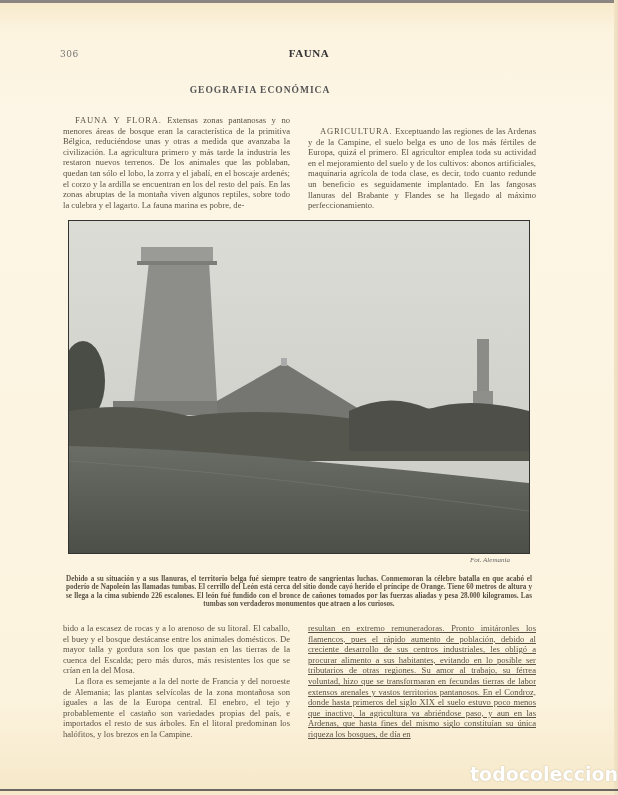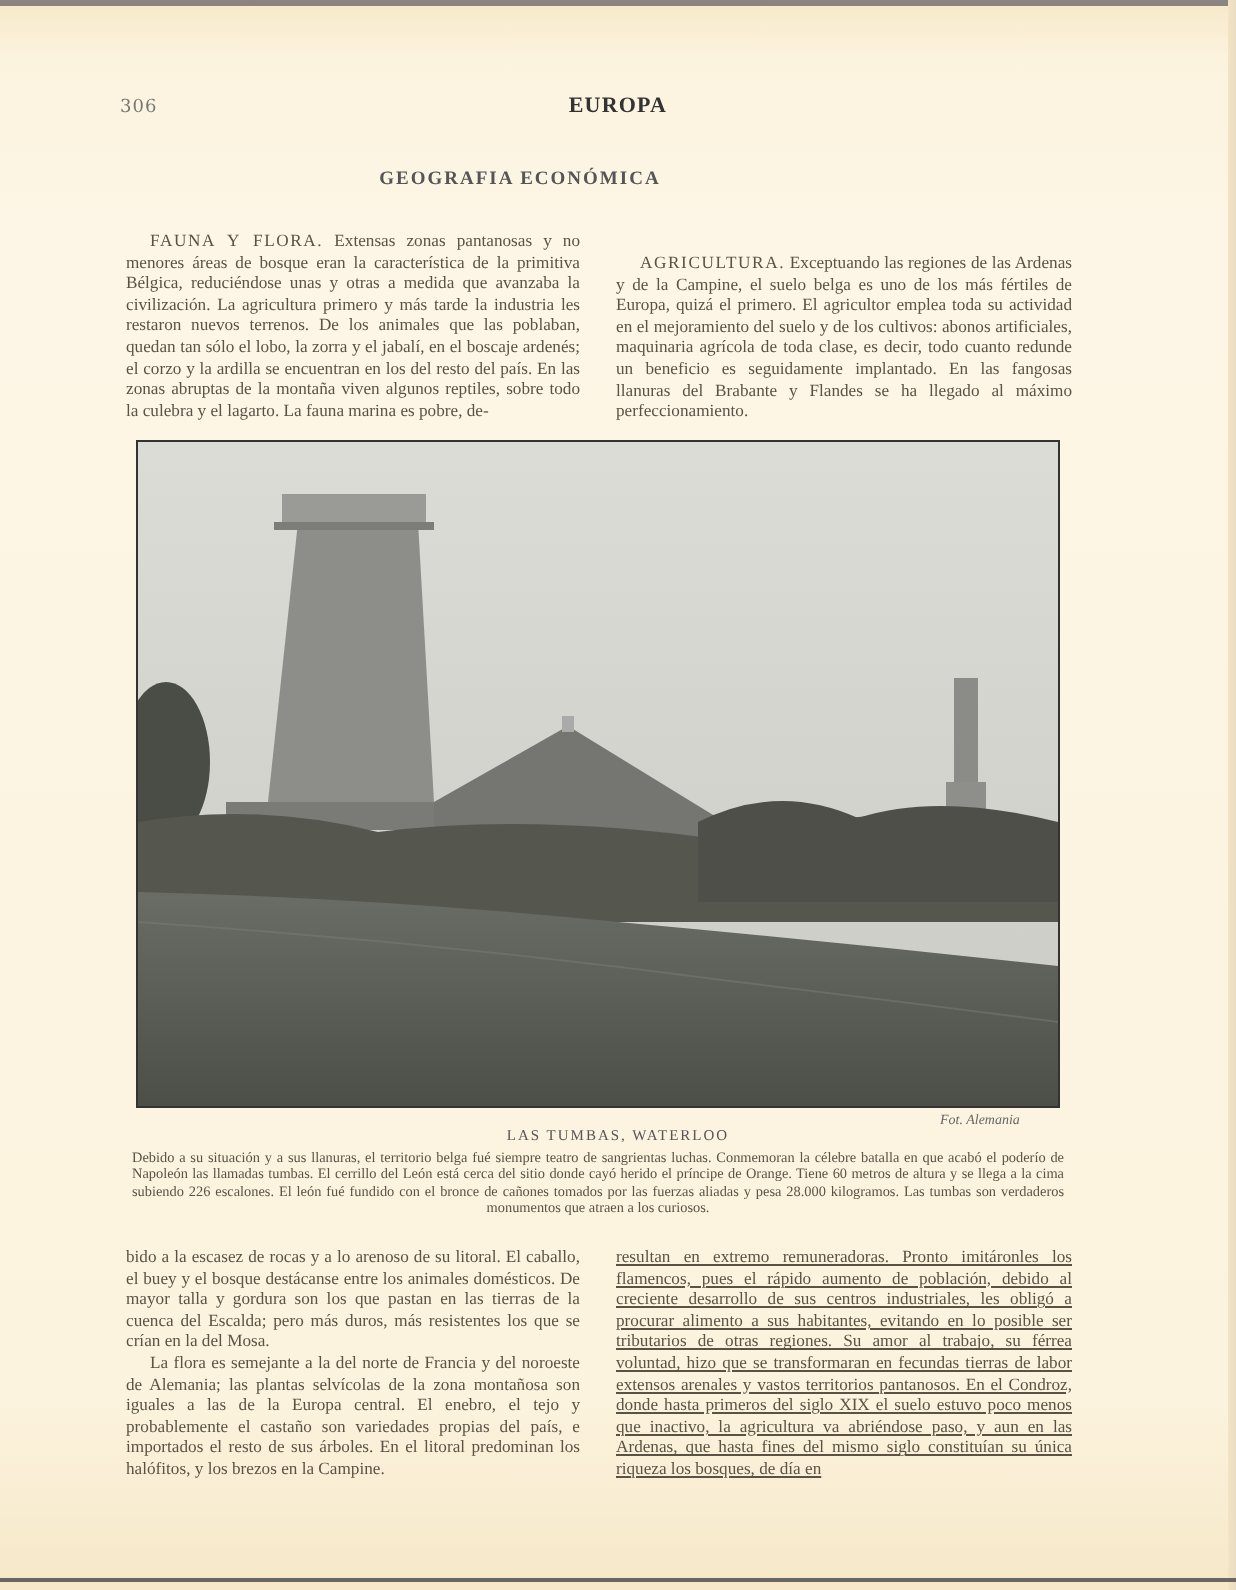--- a/index.html
+++ b/index.html
@@ -27,36 +27,36 @@
   .colC { left:63px; top:623px; width:227px; }
   .colD { left:308px; top:623px; width:228px;text-decoration:underline; }
   .photo {
     position:absolute; left:68px; top:220px; width:460px; height:332px;
     border:1px solid #333; overflow:hidden;
     background: linear-gradient(180deg, #d9d9d4 0%, #cfd0cb 45%, #b9bab4 55%, #6b6e68 62%, #5b5e57 75%, #4f514b 100%);
   }
   .photo svg { position:absolute; left:0; top:0; }
   .credit { position:absolute; left:470px; top:556px; font-size:7px; font-style:italic; color:#666; font-family:"Liberation Serif", serif; }
   .caption-title { position:absolute; left:0; width:618px; top:563px; text-align:center; font-size:7.5px; letter-spacing:1px; color:#555; font-family:"Liberation Serif", serif; }
-  .caption-body { position:absolute; left:66px; top:575px; width:466px; font-size:7.2px; line-height:8.3px; text-align:justify; color:#5a5245; font-family:"Liberation Serif", serif; text-align-last:center; }
+  .caption-body { position:absolute; left:66px; top:575px; width:466px; font-size:7.2px; line-height:8.3px; text-align:justify; color:#5a5245; font-family:"Liberation Serif", serif; text-align-last:center;font-weight:bold; }
   .watermark {
     position:absolute; left:470px; top:763px; font-family:"DejaVu Sans", sans-serif; font-weight:bold;
     font-size:19px; color:#ffffff; letter-spacing:0px;
     text-shadow: 0 0 1px #c8bfa8, 0 0 2px #d9cfb6;
   }
 </style>
 </head>
 <body>
 
 <div class="page">
   <div class="topedge"></div>
   <div class="rightedge"></div>
 
   <div class="pagenum">306</div>
-  <div class="runhead">EUROPA</div>
+  <div class="runhead">FAUNA</div>
   <div class="section-title">GEOGRAFIA ECONÓMICA</div>
 
   <div class="col colA">
     <p><span class="lead">FAUNA Y FLORA.</span> <span>Extensas zonas pantanosas y no menores áreas de bosque eran la característica de la primitiva Bélgica, reduciéndose unas y otras a medida que avanzaba la civilización. La agricultura primero y más tarde la industria les restaron nuevos terrenos. De los animales que las poblaban, quedan tan sólo el lobo, la zorra y el jabalí, en el boscaje ardenés; el corzo y la ardilla se encuentran en los del resto del país. En las zonas abruptas de la montaña viven algunos reptiles, sobre todo la culebra y el lagarto. La fauna marina es pobre, de-</span></p>
   </div>
 
   <div class="col colB">
     <p><span class="lead">AGRICULTURA.</span> <span>Exceptuando las regiones de las Ardenas y de la Campine, el suelo belga es uno de los más fértiles de Europa, quizá el primero. El agricultor emplea toda su actividad en el mejoramiento del suelo y de los cultivos: abonos artificiales, maquinaria agrícola de toda clase, es decir, todo cuanto redunde un beneficio es seguidamente implantado. En las fangosas llanuras del Brabante y Flandes se ha llegado al máximo perfeccionamiento.</span></p>
   </div>
 
@@ -89,26 +89,26 @@
 
       <path d="M0,190 Q60,180 120,195 Q200,185 300,200 Q360,180 420,190 Q450,185 460,195 L460,240 L0,240 Z" fill="#55574f"></path>
       <path d="M280,190 Q320,170 360,188 Q400,175 460,190 L460,230 L280,230 Z" fill="#4d4f48"></path>
 
       <path d="M0,225 Q120,228 240,240 Q350,250 460,262 L460,332 L0,332 Z" fill="url(#field)"></path>
       <path d="M0,240 Q150,250 300,270 Q400,282 460,290" stroke="#7a7c74" stroke-width="1" fill="none" opacity="0.5"></path>
     </svg>
   </div>
 
   <div class="credit">Fot. Alemania</div>
-  <div class="caption-title">LAS TUMBAS, WATERLOO</div>
   <div class="caption-body">Debido a su situación y a sus llanuras, el territorio belga fué siempre teatro de sangrientas luchas. Conmemoran la célebre batalla en que acabó el poderío de Napoleón las llamadas tumbas. El cerrillo del León está cerca del sitio donde cayó herido el príncipe de Orange. Tiene 60 metros de altura y se llega a la cima subiendo 226 escalones. El león fué fundido con el bronce de cañones tomados por las fuerzas aliadas y pesa 28.000 kilogramos. Las tumbas son verdaderos monumentos que atraen a los curiosos.</div>
 
   <div class="col colC">
     <p style="text-indent:0">bido a la escasez de rocas y a lo arenoso de su litoral. El caballo, el buey y el bosque destácanse entre los animales domésticos. De mayor talla y gordura son los que pastan en las tierras de la cuenca del Escalda; pero más duros, más resistentes los que se crían en la del Mosa.</p>
     <p>La flora es semejante a la del norte de Francia y del noroeste de Alemania; las plantas selvícolas de la zona montañosa son iguales a las de la Europa central. El enebro, el tejo y probablemente el castaño son variedades propias del país, e importados el resto de sus árboles. En el litoral predominan los halófitos, y los brezos en la Campine.</p>
   </div>
 
   <div class="col colD">
     <p style="text-indent:0">resultan en extremo remuneradoras. Pronto imitáronles los flamencos, pues el rápido aumento de población, debido al creciente desarrollo de sus centros industriales, les obligó a procurar alimento a sus habitantes, evitando en lo posible ser tributarios de otras regiones. Su amor al trabajo, su férrea voluntad, hizo que se transformaran en fecundas tierras de labor extensos arenales y vastos territorios pantanosos. En el Condroz, donde hasta primeros del siglo XIX el suelo estuvo poco menos que inactivo, la agricultura va abriéndose paso, y aun en las Ardenas, que hasta fines del mismo siglo constituían su única riqueza los bosques, de día en</p>
   </div>
 
+  <div class="watermark">todocoleccion</div>
   <div class="bottomline"></div>
 </div>
 
 </body></html>

